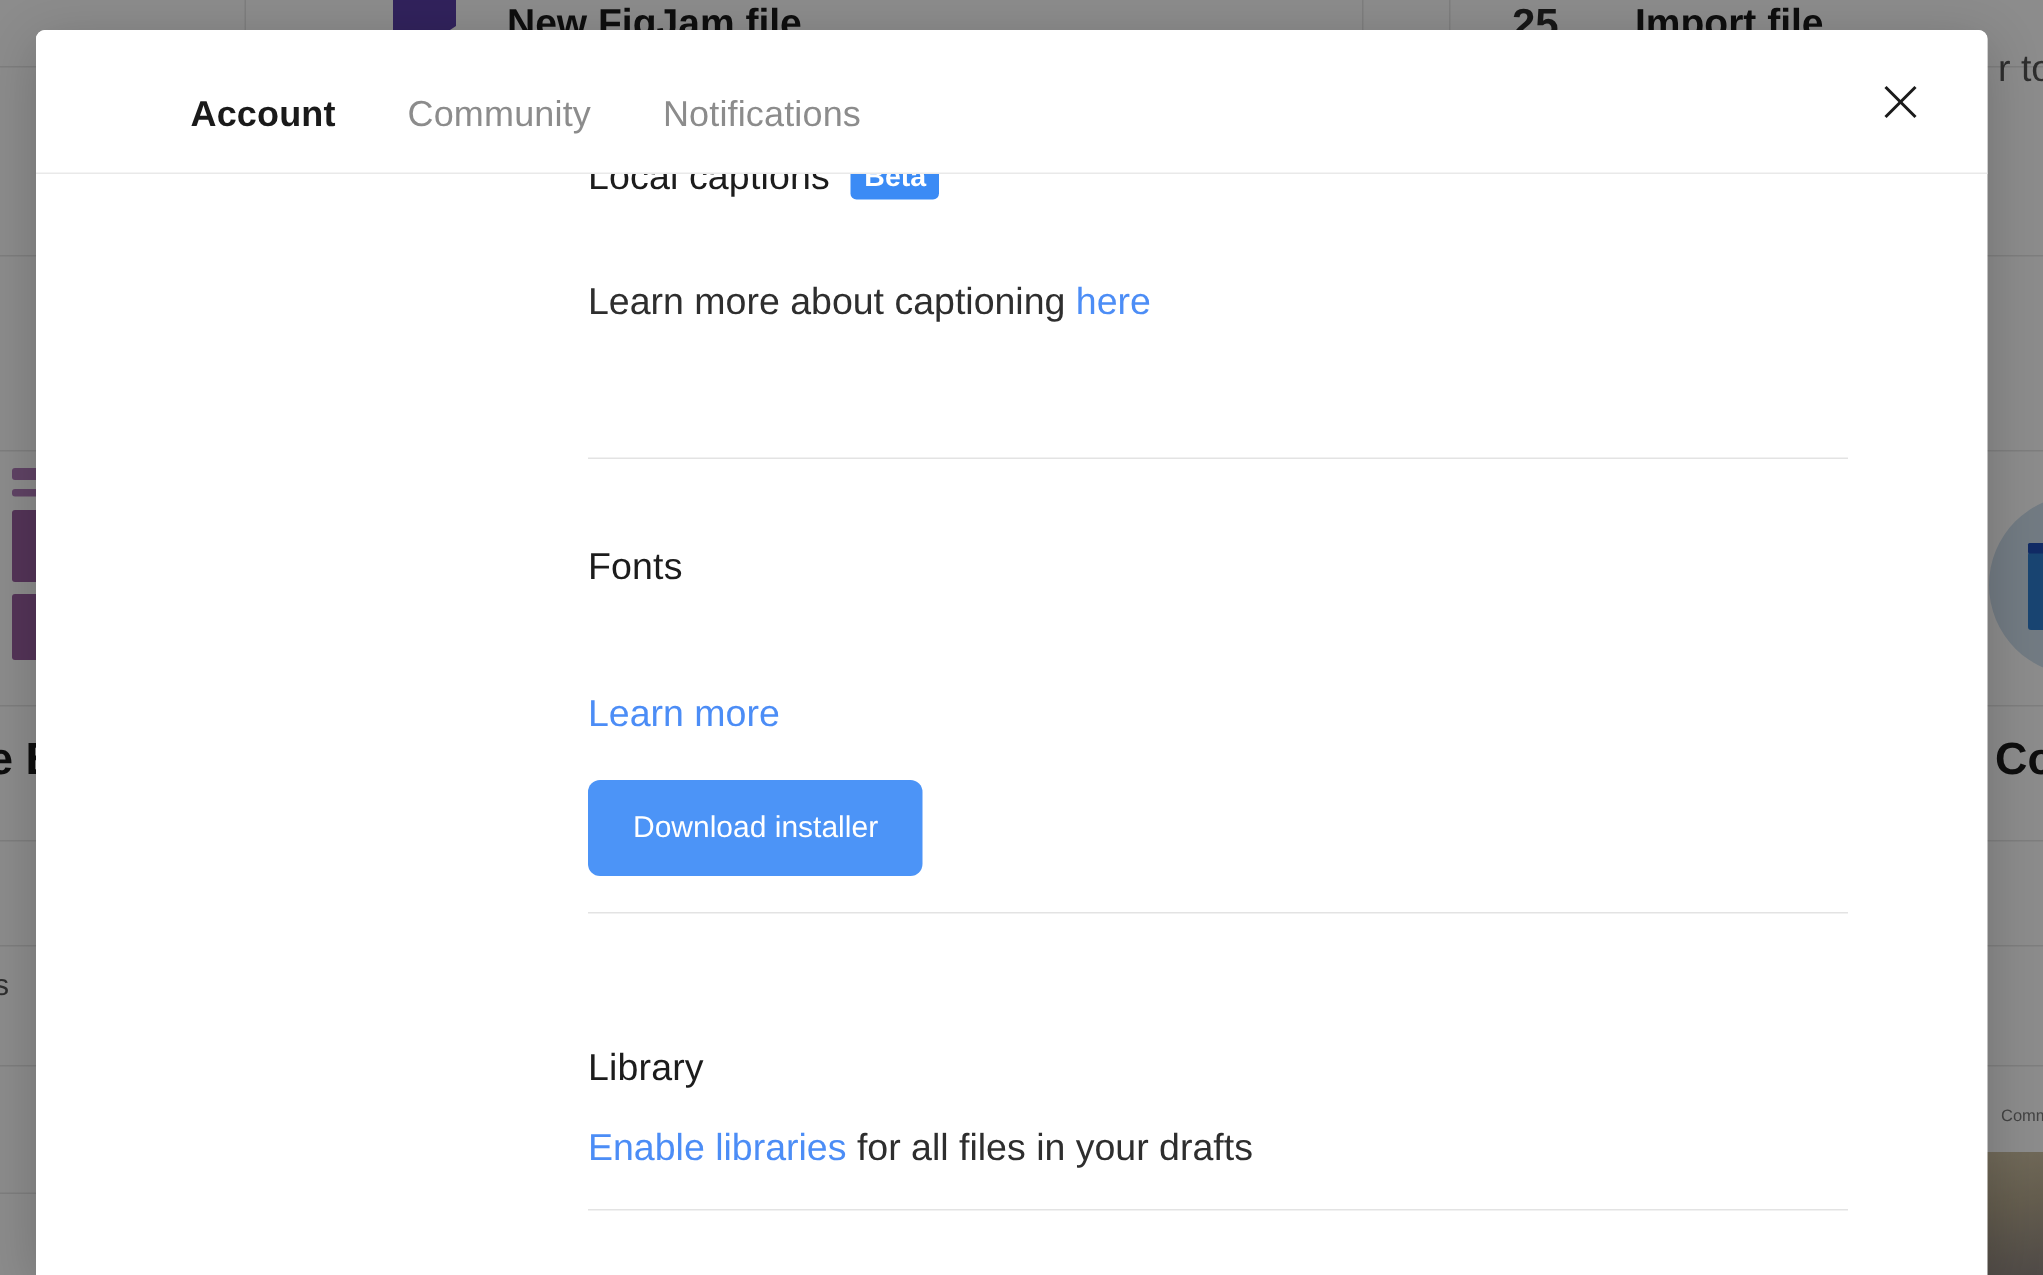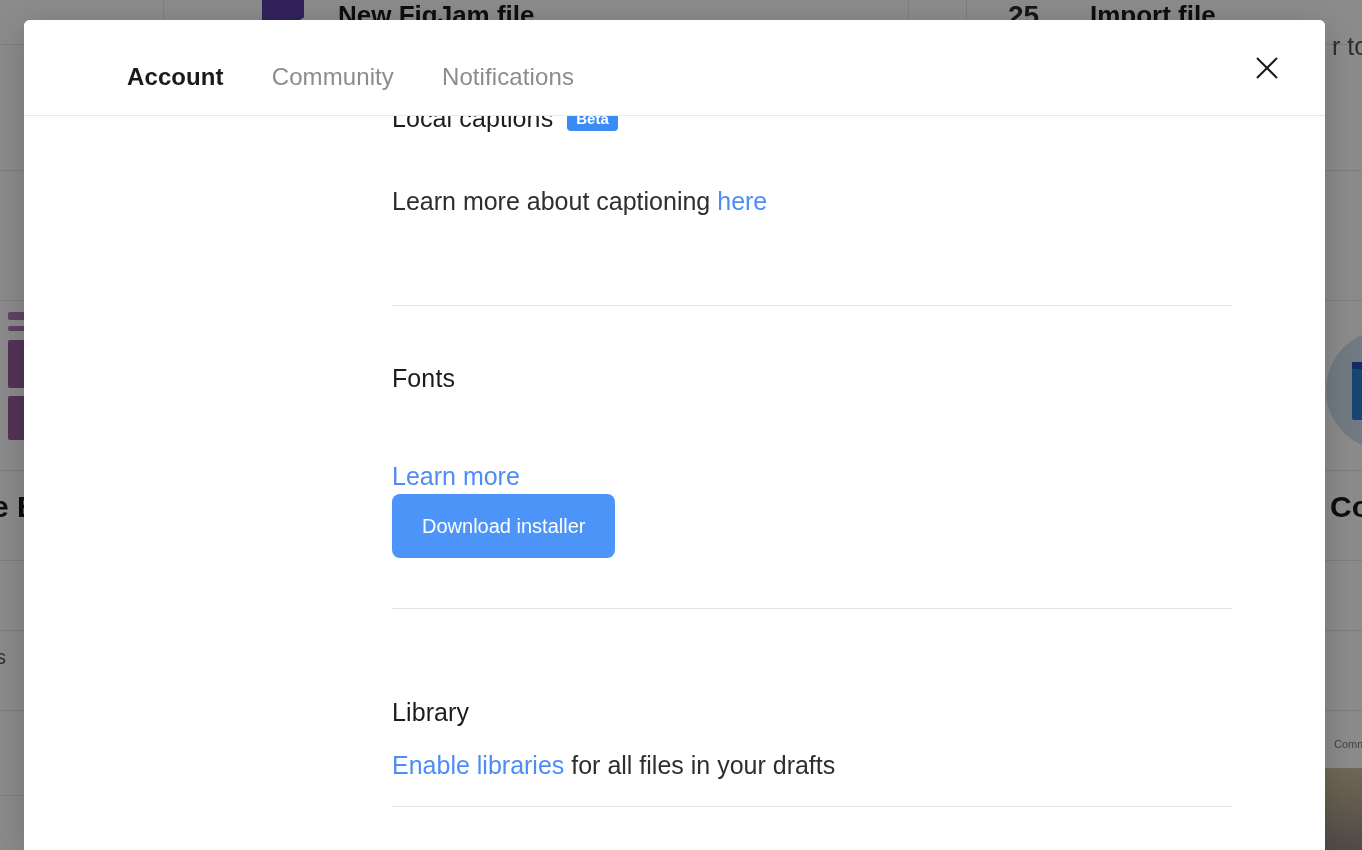--- a/index.html
+++ b/index.html
@@ -175,21 +175,21 @@
 
   .row-inline {
     display: flex;
     align-items: center;
     gap: 14px;
   }
   #badge-beta {
     display: inline-block;
     background: #3b8bf5;
     color: #ffffff;
-    font-size: 15px;
+    font-size: 19px;
     font-weight: 600;
     padding: 4px 9px 5px;
     border-radius: 4px;
     line-height: 1;
     text-align: center;
   }
   #download-installer-button {
     display: inline-flex;
     align-items: center;
     justify-content: center;
@@ -266,21 +266,21 @@
 
     <div class="divider" style="top:285px;"></div>
 
     <div class="content-col section-title" style="top:344px;">Fonts</div>
 
     <div class="content-col body-text" style="top:408px;">
       <br>
       <a class="link">Learn more</a>
     </div>
 
-    <div class="content-col" style="top:474px;">
+    <div class="content-col" style="top:500px;">
       <button id="download-installer-button">Download installer</button>
     </div>
 
     <div class="divider" style="top:588px;"></div>
 
     <div class="content-col section-title" style="top:678px;">Library</div>
 
     <div class="content-col body-text" style="top:729px;">
       <a class="link">Enable libraries</a><span> for all files in your drafts</span>
     </div>

